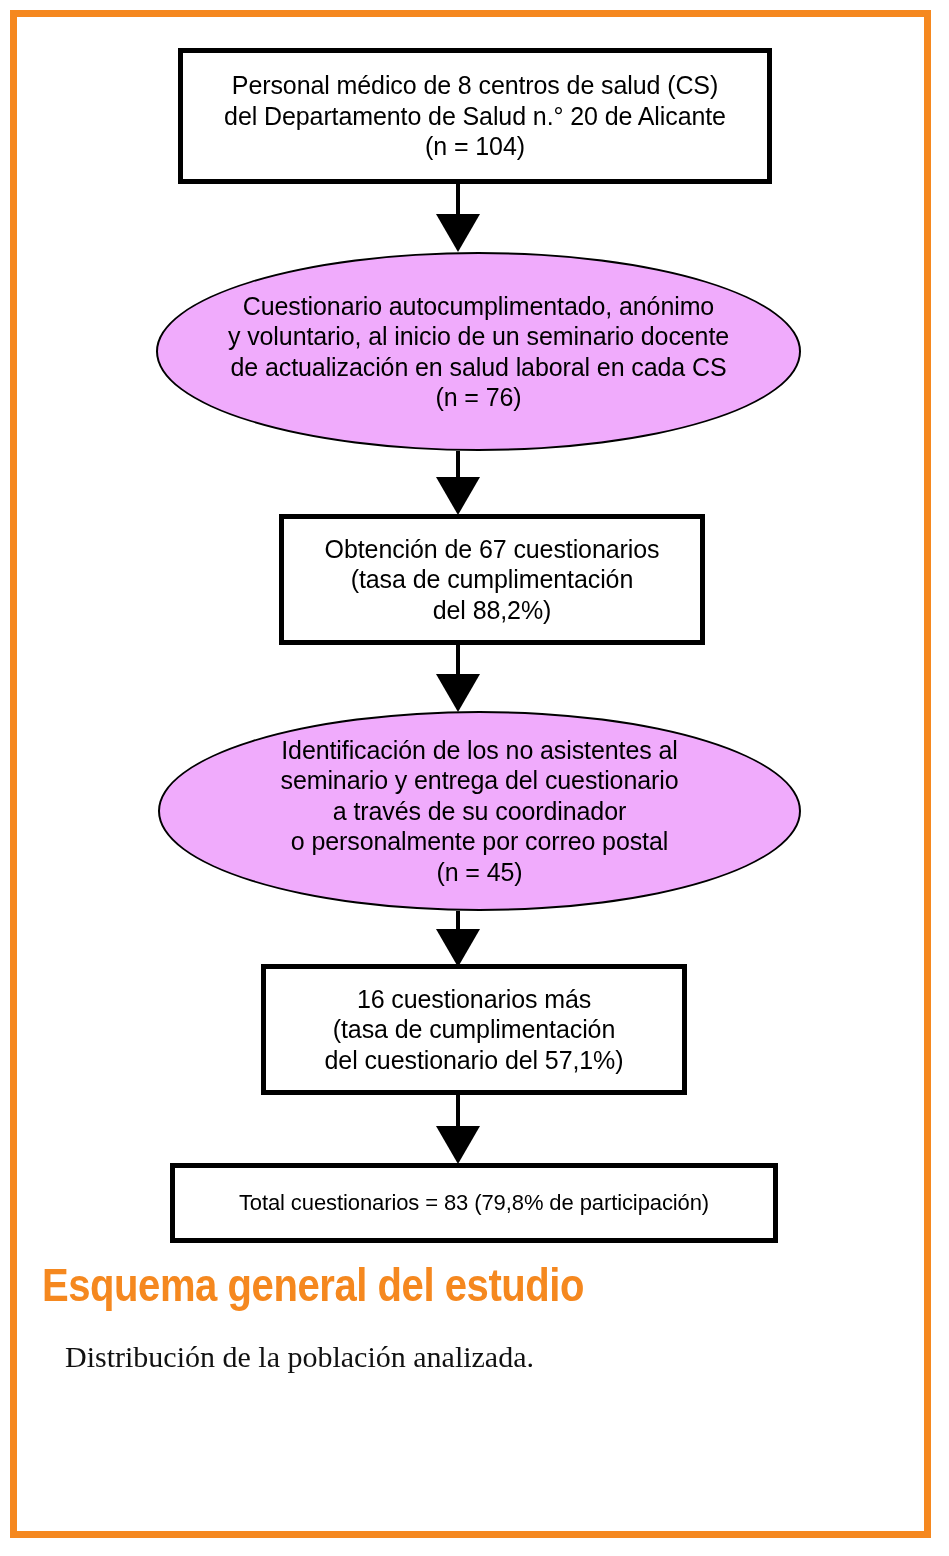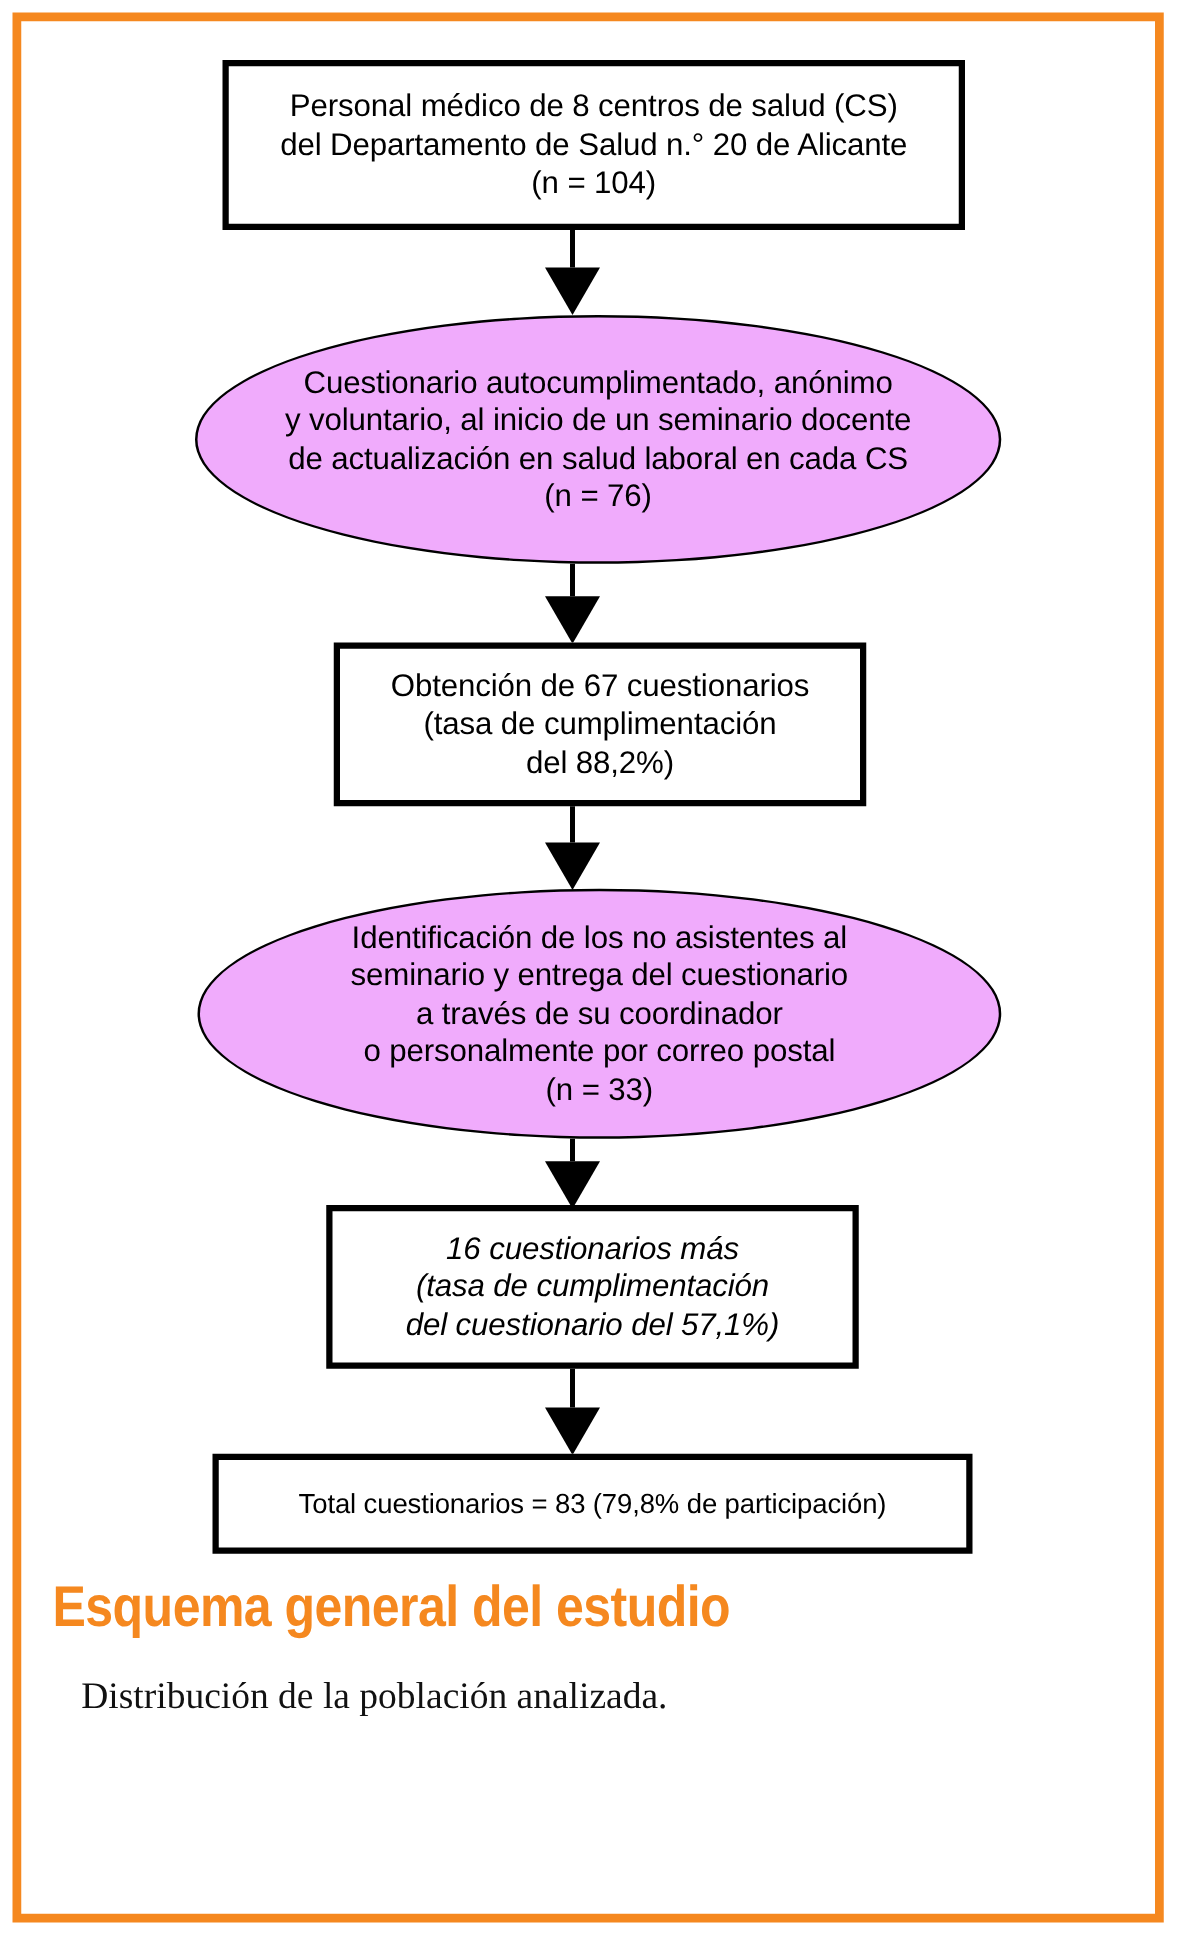--- a/index.html
+++ b/index.html
@@ -70,23 +70,23 @@
     font-size: 25px;
     line-height: 1.22;
     color: #000000;
     letter-spacing: -0.1px;
     white-space: pre-line;
   }
 
   
   #box-source    { left: 178px; top: 48px;   width: 594px; height: 136px; }
   #ellipse-one   { left: 156px; top: 252px;  width: 645px; height: 199px; }
-  #box-obtained  { left: 267px; top: 514px;  width: 426px; height: 131px; }
+  #box-obtained  { left: 279px; top: 514px;  width: 426px; height: 131px; }
   #ellipse-two   { left: 158px; top: 711px;  width: 643px; height: 200px; }
-  #box-sixteen   { left: 261px; top: 964px;  width: 426px; height: 131px; font-style: italic; }
+  #box-sixteen   { left: 261px; top: 964px;  width: 426px; height: 131px; }
   #box-total     { left: 170px; top: 1163px; width: 608px; height: 80px; }
   #box-total .node-text { font-size: 22px; }
 
   
   .arrow {
     position: absolute;
     width: 44px;
   }
   .arrow .stem {
     position: absolute;
@@ -192,21 +192,21 @@
   <div id="arrow-3" class="arrow">
     <div class="stem"></div>
     <div class="head"></div>
   </div>
 
   <div id="ellipse-two" class="node-ellipse">
     <div class="node-text">Identificación de los no asistentes al
 seminario y entrega del cuestionario
 a través de su coordinador
 o personalmente por correo postal
-(n = 33)</div>
+(n = 45)</div>
   </div>
 
   <div id="arrow-4" class="arrow">
     <div class="stem"></div>
     <div class="head"></div>
   </div>
 
   <div id="box-sixteen" class="node-box">
     <div class="node-text">16 cuestionarios más
 (tasa de cumplimentación

